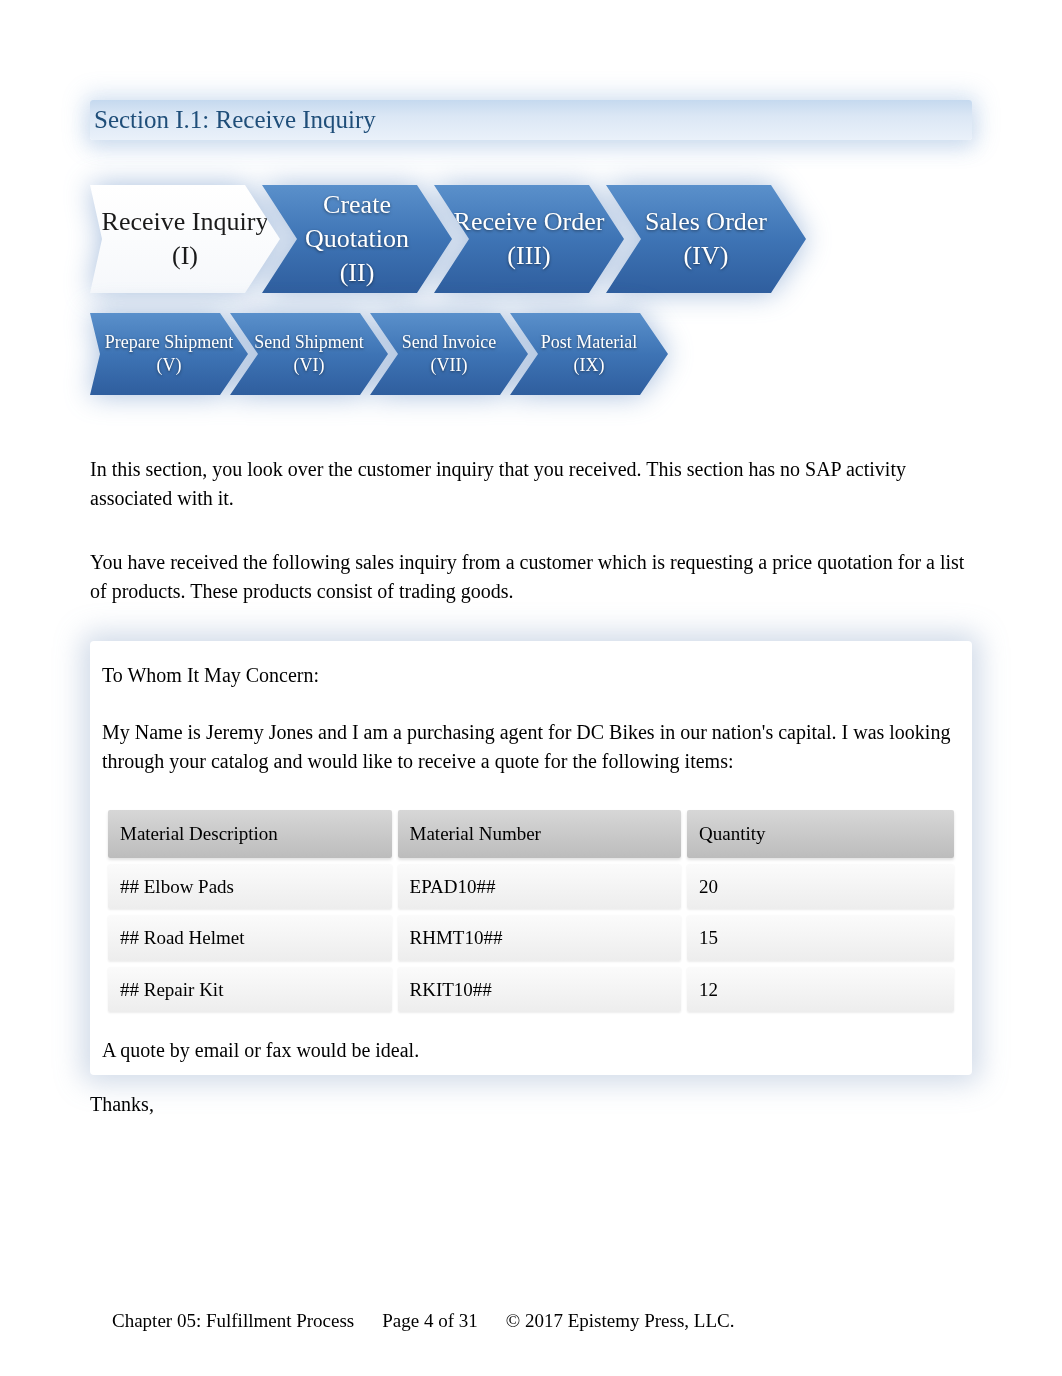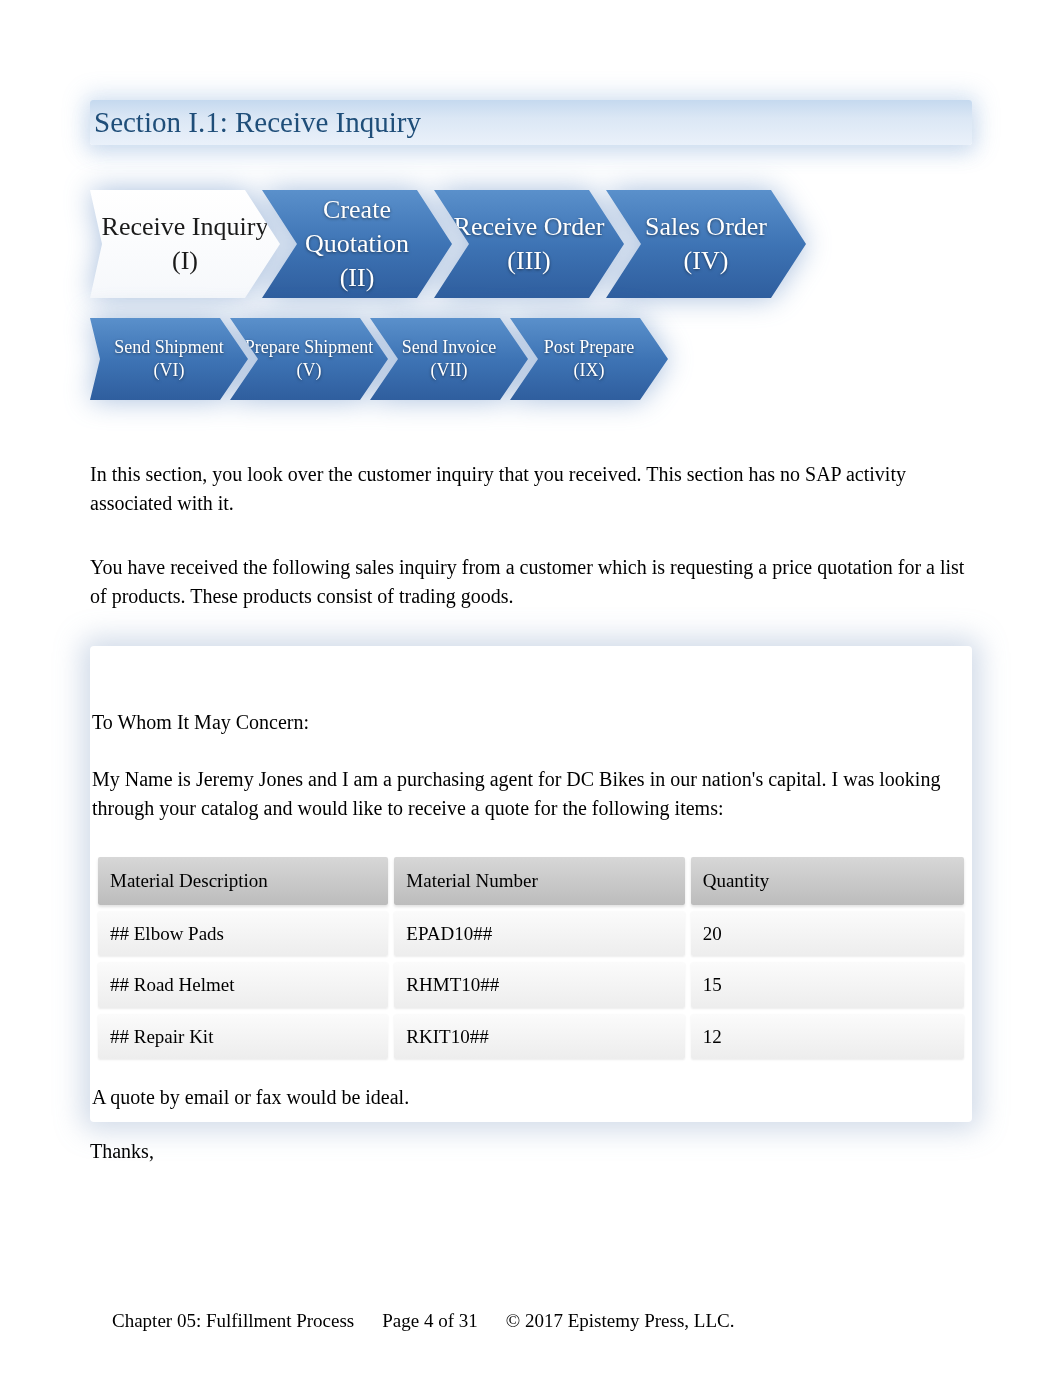--- a/index.html
+++ b/index.html
@@ -13,21 +13,21 @@
     width: 1062px;
     min-height: 1376px;
     position: relative;
     box-sizing: border-box;
     padding: 100px 90px 40px 90px;
   }
 
   
   .section-heading {
     position: relative;
-    font-size: 29px;
+    font-size: 25px;
     color: #1f4e79;
     font-family: "Times New Roman", Times, serif;
     padding: 6px 0 6px 4px;
     background: linear-gradient(to bottom, #c5d9ef 0%, #dbe7f5 40%, #eaf1fa 100%);
     border-radius: 3px;
     box-shadow:
       0 0 22px 6px rgba(104,150,209,0.25),
       0 8px 20px rgba(104,150,209,0.15);
   }
 
@@ -121,22 +121,21 @@
     position: relative;
     box-shadow:
       0 0 28px 8px rgba(120,150,190,0.35),
       inset 0 0 0 0 rgba(0,0,0,0);
     border-radius: 4px;
     background: #ffffff;
   }
   .letter-text {
     font-size: 20px;
     line-height: 1.45;
-    padding: 0 2px;
-    margin-top: 42px;
+    padding: 0 12px;
   }
   .letter-text p { margin: 0 0 28px 0; }
 
   
   .mat-table {
     width: 100%;
     border-collapse: separate;
     border-spacing: 6px;
     margin: 20px 0 10px 0;
     font-size: 19px;
@@ -197,34 +196,34 @@
         <span class="label">Receive Order</span>
         <span class="num">(III)</span>
       </div>
       <div class="chevron c4">
         <span class="label">Sales Order</span>
         <span class="num">(IV)</span>
       </div>
     </div>
 
     <div class="process-row row2">
+      <div class="chevron c1">
+        <span class="label">Prepare Shipment</span>
+        <span class="num">(V)</span>
+      </div>
       <div class="chevron c2">
         <span class="label">Send Shipment</span>
         <span class="num">(VI)</span>
       </div>
-      <div class="chevron c1">
-        <span class="label">Prepare Shipment</span>
-        <span class="num">(V)</span>
-      </div>
       <div class="chevron c3">
         <span class="label">Send Invoice</span>
         <span class="num">(VII)</span>
       </div>
       <div class="chevron c5">
-        <span class="label">Post Prepare</span>
+        <span class="label">Post Material</span>
         <span class="num">(IX)</span>
       </div>
     </div>
 
   </div>
 
   <div class="body-text">
     <p>In this section, you look over the customer inquiry that you received. This section has no SAP activity associated with it.</p>
     <p>You have received the following sales inquiry from a customer which is requesting a price quotation for a list of products. These products consist of trading goods.</p>
   </div>

